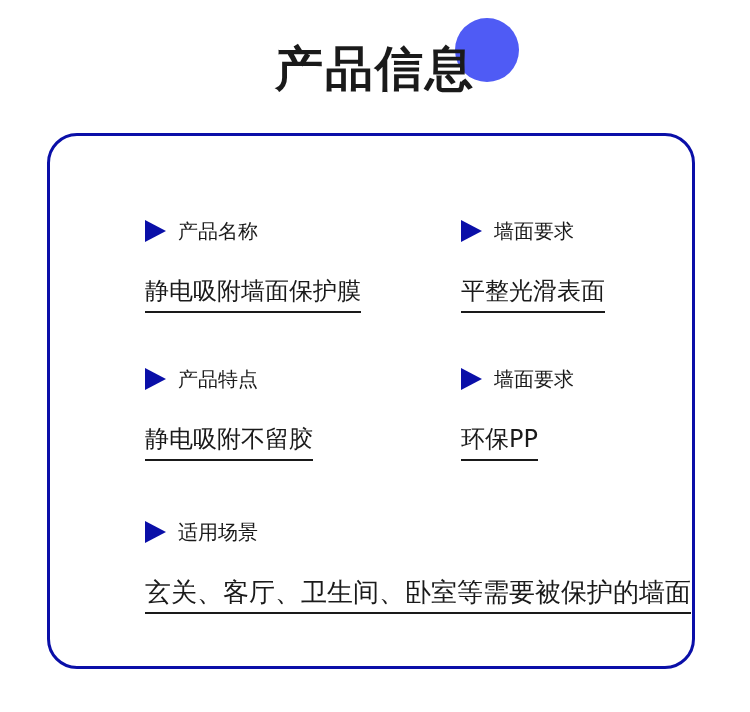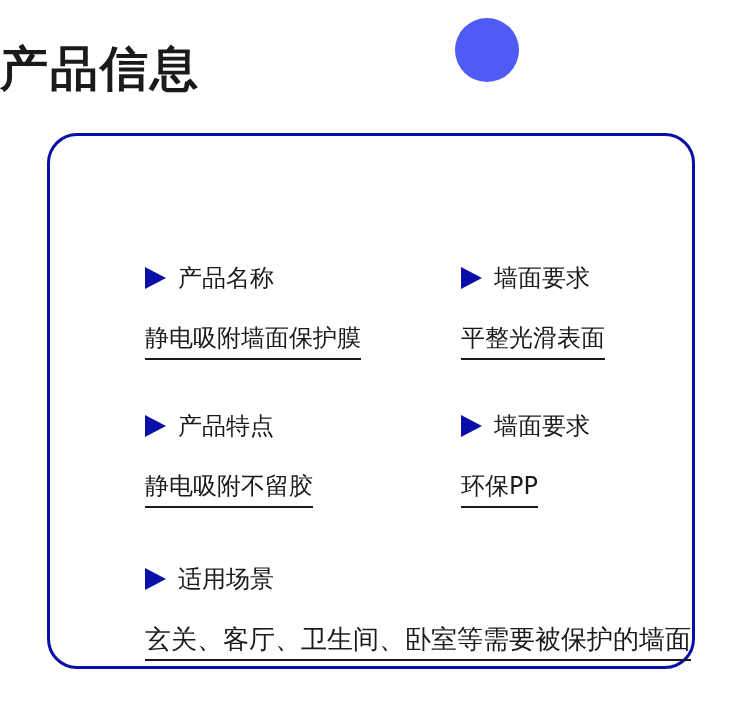--- a/index.html
+++ b/index.html
@@ -1,26 +1,26 @@
 <!DOCTYPE html>
 <html><head>
 <meta charset="utf-8">
 <style>
   html, body { margin:0; padding:0; background:#ffffff; }
   body { width:750px; height:712px; position:relative; overflow:hidden;
          font-family: "DejaVu Sans", "Liberation Sans", sans-serif; color:#1a1a1a; }
   .circle { position:absolute; left:455px; top:18px; width:64px; height:64px;
             border-radius:50%; background:#4f5bf5; }
-  .title { position:absolute; left:0; width:750px; top:36px; text-align:left;
+  .title { position:absolute; left:0; width:750px; top:36px; text-align:center;
            font-size:48px; font-weight:bold; color:#1a1a1a; letter-spacing:2px; z-index:2; line-height:64px;
            mix-blend-mode:normal; }
   .card { position:absolute; left:47px; top:133px; width:642px; height:530px;
           border:3px solid #0a0fa8; border-radius:30px; box-sizing:content-box; }
   .item { position:absolute; }
-  .label { display:flex; align-items:center; font-size:24px; height:30px; line-height:30px;margin-top:47px; }
+  .label { display:flex; align-items:center; font-size:20px; height:30px; line-height:30px; }
   .tri { width:0; height:0; border-top:11px solid transparent; border-bottom:11px solid transparent;
          border-left:21px solid #0a0fa8; margin-right:12px; }
   .value { display:inline-block; margin-top:29px; font-size:24px; line-height:32px;
            padding-bottom:4px; border-bottom:2px solid #1a1a1a; white-space:nowrap; }
   .scene .value { font-size:26px; }
 </style>
 </head>
 <body>
 
 <div class="circle"></div>

